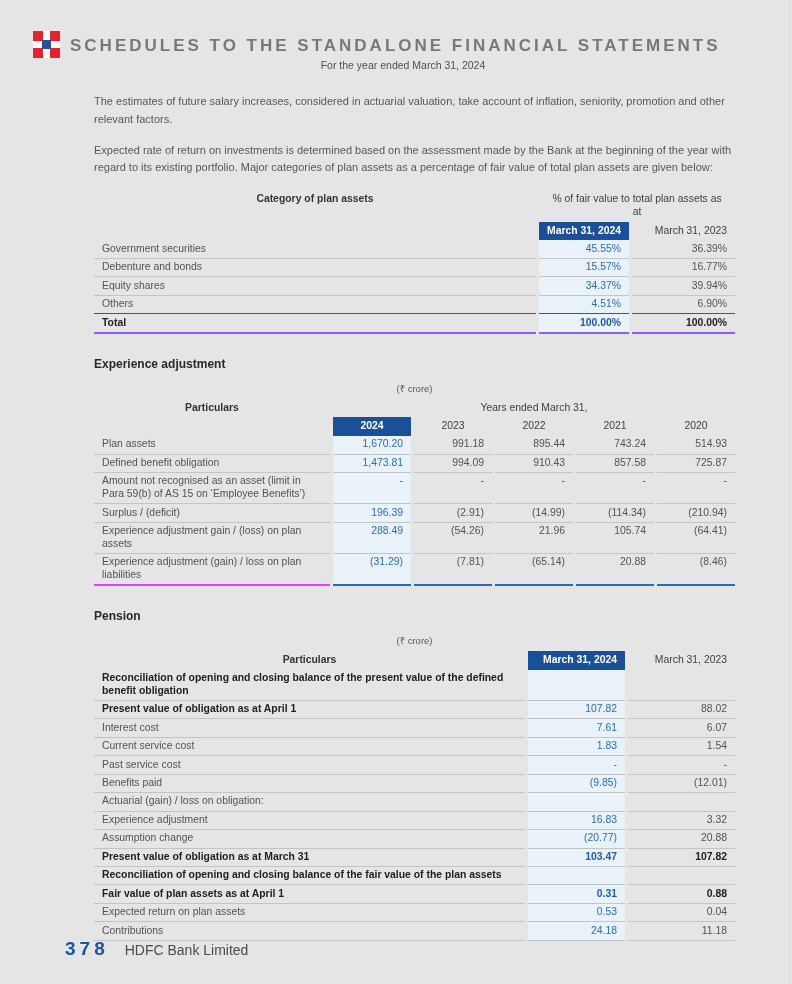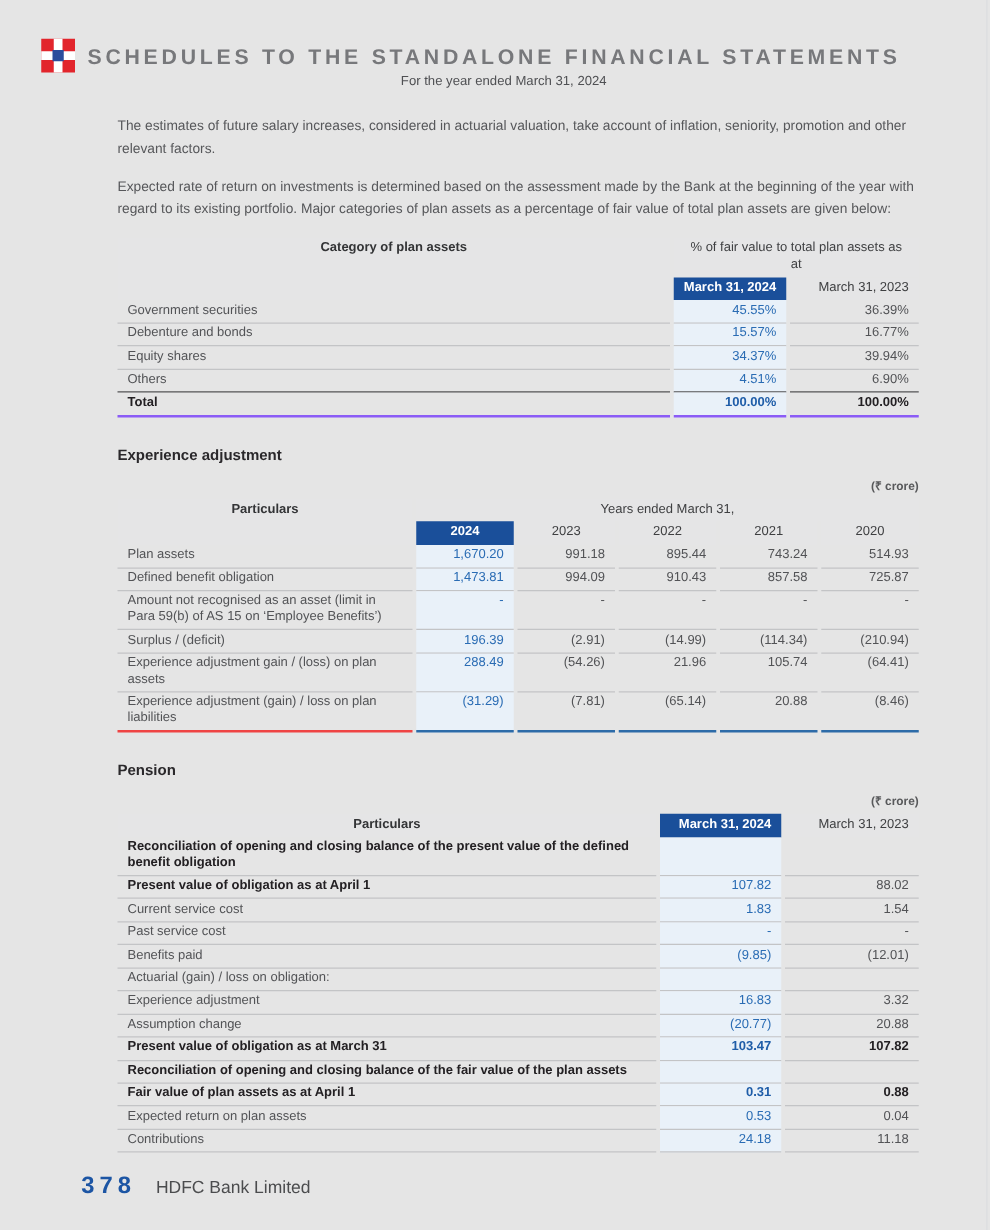--- a/index.html
+++ b/index.html
@@ -26,21 +26,21 @@
   }
   .subtitle { text-align:center; font-size:10.5px; color:#4f5053; margin-top:3px;padding-left:14px; }
 
   
   .content { margin:0 57px 0 94px; }
   .content p { font-size:11px; line-height:1.62; color:#56575a; }
   .p1 { margin-top:22px; }
   .p2 { margin-top:13px; }
 
   h2.sec-head { font-size:12px; font-weight:bold; color:#2a282b; margin-top:23px; }
-  .unit { text-align:right; font-size:9.5px; color:#58595b; margin:11px 0 4px;font-weight:bold; }
+  .unit { text-align:center; font-size:9.5px; color:#58595b; margin:11px 0 4px; }
 
   
   table.fin {
     border-collapse:separate; border-spacing:3px 0; table-layout:fixed;
     width:calc(100% + 6px); margin:0 -3px; font-size:10.4px;
   }
   table.fin.mt { margin-top:13px; }
   .fin th, .fin td { vertical-align:top; line-height:1.22; }
   .fin th { padding:3px 8px; }
   .fin td { padding:2.4px 8px; border-bottom:1px solid #c3c4c6; }
@@ -52,21 +52,21 @@
   .h-navy { background:#1a4f9a; color:#ffffff; font-weight:bold; text-align:right; }
   .h-navy-c { background:#1a4f9a; color:#ffffff; font-weight:bold; text-align:center; }
   .lbl { text-align:left; color:#525356; }
   .num { text-align:right; color:#525356; padding-left:3px; }
   .c24 { background:#e9f1f9; color:#2a6cb4; }
   .bold { font-weight:bold; color:#232023; }
   .bold.c24 { color:#1f5da8; }
   tr.dark-sep td { border-bottom:1px solid #545456; }
   tr.total td { border-bottom:2px solid #8b5cf6; }
   tr.blue-end td { border-bottom:2px solid #2d6ba8; }
-  tr.blue-end td.lbl { border-bottom:2px solid #ef4444; }
+  tr.blue-end td.lbl { border-bottom:2px solid #d946ef; }
 
   
   .footer { position:absolute; left:65px; bottom:24px; display:flex; align-items:baseline; }
   .pagenum { color:#1c55a4; font-weight:bold; font-size:19px; letter-spacing:4px; }
   .company { font-size:14px; color:#4b4c4e; margin-left:16px; }
 </style>
 </head>
 <body>
 
 <div class="page">
@@ -223,20 +223,25 @@
         <td class="lbl bold">Reconciliation of opening and closing balance of the present value of the defined benefit obligation</td>
         <td class="num c24"></td>
         <td class="num"></td>
       </tr>
       <tr>
         <td class="lbl bold">Present value of obligation as at April 1</td>
         <td class="num c24">107.82</td>
         <td class="num">88.02</td>
       </tr>
       <tr>
+        <td class="lbl">Interest cost</td>
+        <td class="num c24">7.61</td>
+        <td class="num">6.07</td>
+      </tr>
+      <tr>
         <td class="lbl">Current service cost</td>
         <td class="num c24">1.83</td>
         <td class="num">1.54</td>
       </tr>
       <tr>
         <td class="lbl">Past service cost</td>
         <td class="num c24">-</td>
         <td class="num">-</td>
       </tr>
       <tr>

